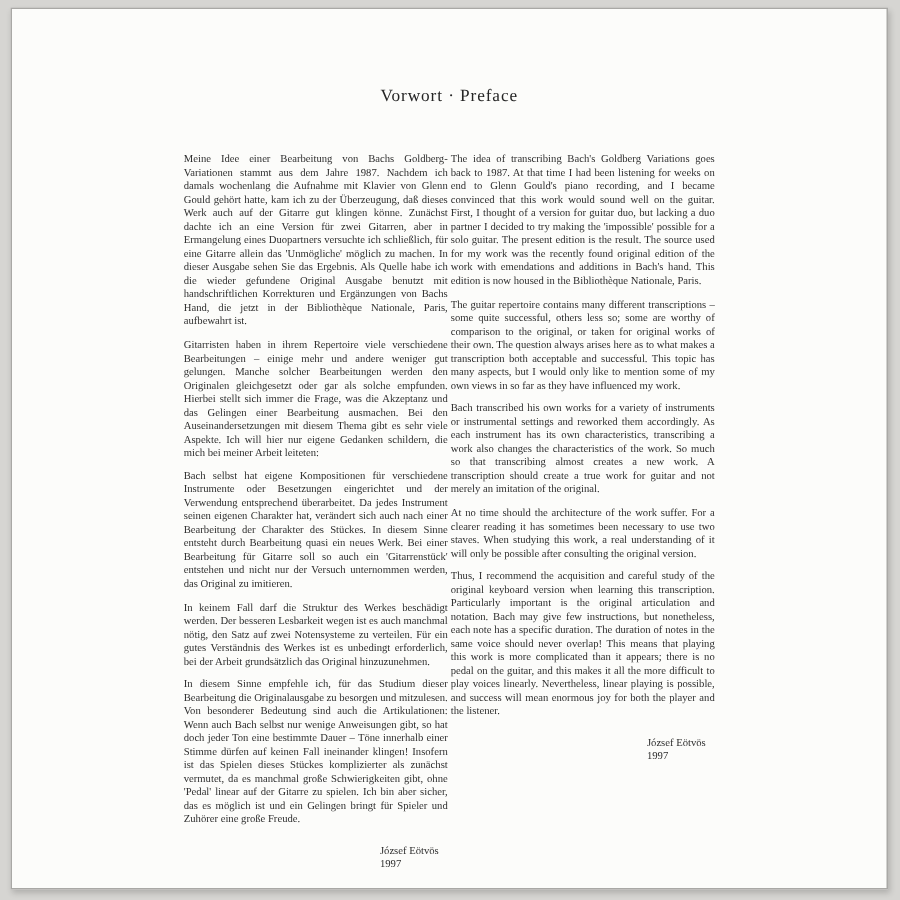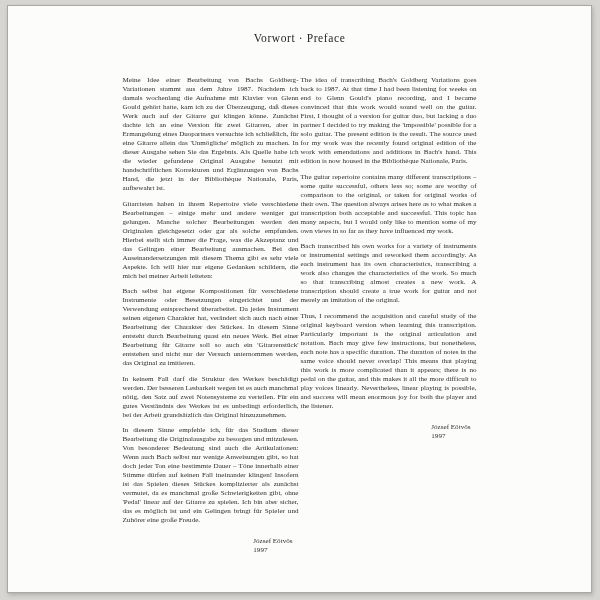--- a/index.html
+++ b/index.html
@@ -20,21 +20,21 @@
     top: 5px;
     right: 8px;
     bottom: 7px;
     background: #fcfcfa;
     border: 1px solid #a9a8a5;
     box-shadow: 1px 2px 4px rgba(0,0,0,0.18);
     box-sizing: border-box;
   }
   .title {
     margin: 0;
-    padding-top: 26px;
+    padding-top: 52px;
     text-align: center;
     font-size: 11.5px;
     font-weight: normal;
     letter-spacing: 0.6px;
     color: #252525;
   }
   .columns {
     display: flex;
     justify-content: center;
     gap: 2px;
@@ -80,20 +80,21 @@
           <span>József Eötvös</span><br>
           <span>1997</span>
         </span>
       </div>
     </div>
 
     <div class="col">
       <p>The idea of transcribing Bach's Goldberg Variations goes back to 1987. At that time I had been listening for weeks on end to Glenn Gould's piano recording, and I became convinced that this work would sound well on the guitar. First, I thought of a version for guitar duo, but lacking a duo partner I decided to try making the 'impossible' possible for a solo guitar. The present edition is the result. The source used for my work was the recently found original edition of the work with emendations and additions in Bach's hand. This edition is now housed in the Bibliothèque Nationale, Paris.</p>
       <p>The guitar repertoire contains many different transcriptions – some quite successful, others less so; some are worthy of comparison to the original, or taken for original works of their own. The question always arises here as to what makes a transcription both acceptable and successful. This topic has many aspects, but I would only like to mention some of my own views in so far as they have influenced my work.</p>
       <p>Bach transcribed his own works for a variety of instruments or instrumental settings and reworked them accordingly. As each instrument has its own characteristics, transcribing a work also changes the characteristics of the work. So much so that transcribing almost creates a new work. A transcription should create a true work for guitar and not merely an imitation of the original.</p>
+      <p>At no time should the architecture of the work suffer. For a clearer reading it has sometimes been necessary to use two staves. When studying this work, a real understanding of it will only be possible after consulting the original version.</p>
       <p>Thus, I recommend the acquisition and careful study of the original keyboard version when learning this transcription. Particularly important is the original articulation and notation. Bach may give few instructions, but nonetheless, each note has a specific duration. The duration of notes in the same voice should never overlap! This means that playing this work is more complicated than it appears; there is no pedal on the guitar, and this makes it all the more difficult to play voices linearly. Nevertheless, linear playing is possible, and success will mean enormous joy for both the player and the listener.</p>
       <div class="sig">
         <span class="name-block">
           <span>József Eötvös</span><br>
           <span>1997</span>
         </span>
       </div>
     </div>
 
   </div>

